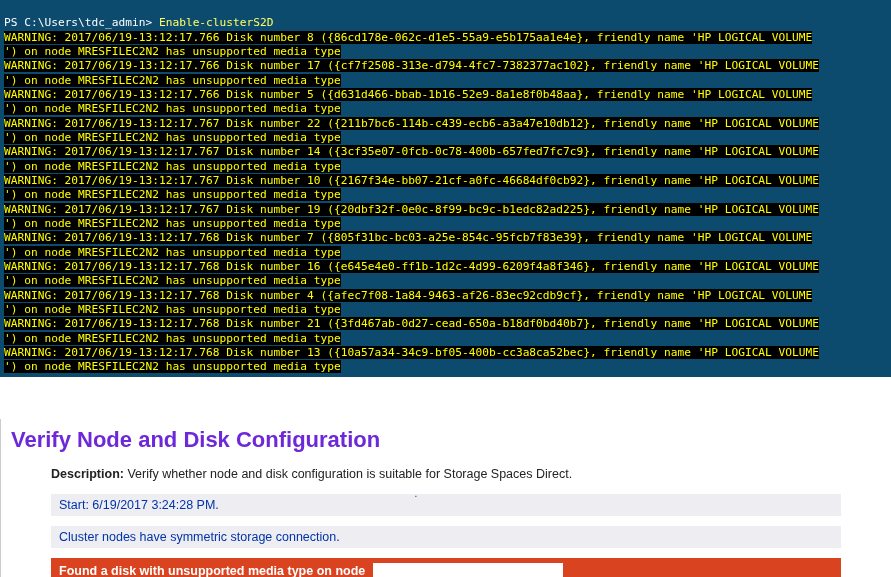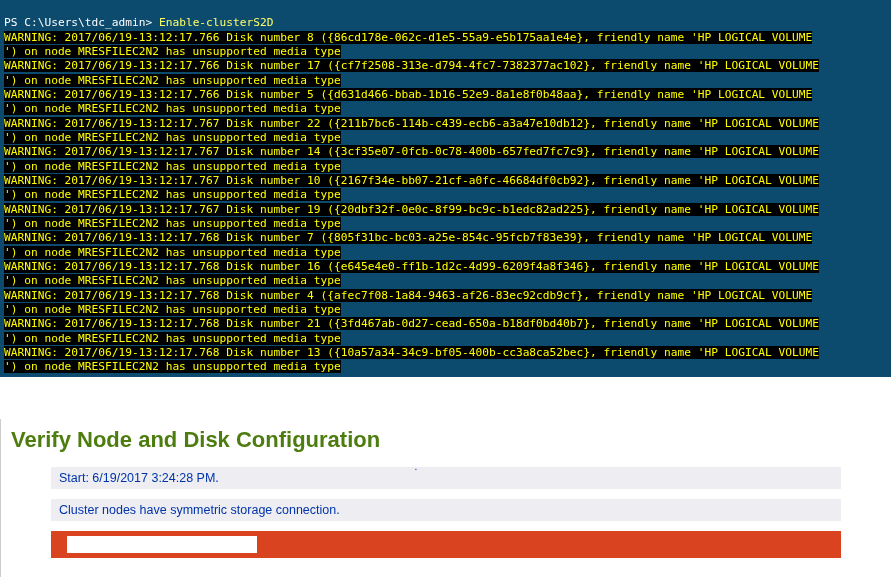--- a/index.html
+++ b/index.html
@@ -20,21 +20,21 @@
     .warn { color: #ffff00; background: #000; display: inline;}
     
     .report-wrap {
       margin-top: 42px;
       background: #fff;
       padding: 8px 10px 18px 10px;
     }
     .report-title {
       font-size: 22px;
       font-weight: 700;
-      color: #4d7c0f;
+      color: #6d28d9;
       margin-bottom: 14px;
     }
     .report-body { padding-left: 40px; padding-right: 40px;}
     .desc { font-size: 12.5px; color: #222; margin-bottom: 13px; }
     .desc .label { font-weight: 700; }
     .row-gray {
       background: #eeeef2;
       padding: 4px 8px;
       font-size: 12.5px;
       color: #0033aa;
@@ -91,26 +91,31 @@
 <span class="warn">WARNING: 2017/06/19-13:12:17.768 Disk number 4 ({afec7f08-1a84-9463-af26-83ec92cdb9cf}, friendly name 'HP LOGICAL VOLUME</span>
 <span class="warn">') on node MRESFILEC2N2 has unsupported media type</span>
 <span class="warn">WARNING: 2017/06/19-13:12:17.768 Disk number 21 ({3fd467ab-0d27-cead-650a-b18df0bd40b7}, friendly name 'HP LOGICAL VOLUME</span>
 <span class="warn">') on node MRESFILEC2N2 has unsupported media type</span>
 <span class="warn">WARNING: 2017/06/19-13:12:17.768 Disk number 13 ({10a57a34-34c9-bf05-400b-cc3a8ca52bec}, friendly name 'HP LOGICAL VOLUME</span>
 <span class="warn">') on node MRESFILEC2N2 has unsupported media type</span></span></div>
 
 <div class="report-wrap left-border">
   <div class="report-title">Verify Node and Disk Configuration</div>
   <div class="report-body">
+    <div class="desc">
+      <span class="label">Description:</span>
+      <span>Verify whether node and disk configuration is suitable for Storage Spaces Direct.</span>
+    </div>
     <div class="row-gray">
       <span>Start: 6/19/2017 3:24:28 PM.</span>
       <span class="dot">.</span>
     </div>
     <div class="row-gray">
       <span>Cluster nodes have symmetric storage connection.</span>
     </div>
     <div id="err-rows">
         <div class="row-err">
+    <span>Found a disk with unsupported media type on node</span>
     <span class="blank"></span>
   </div>
       </div>
   </div>
 </div>
 
 </body></html>

